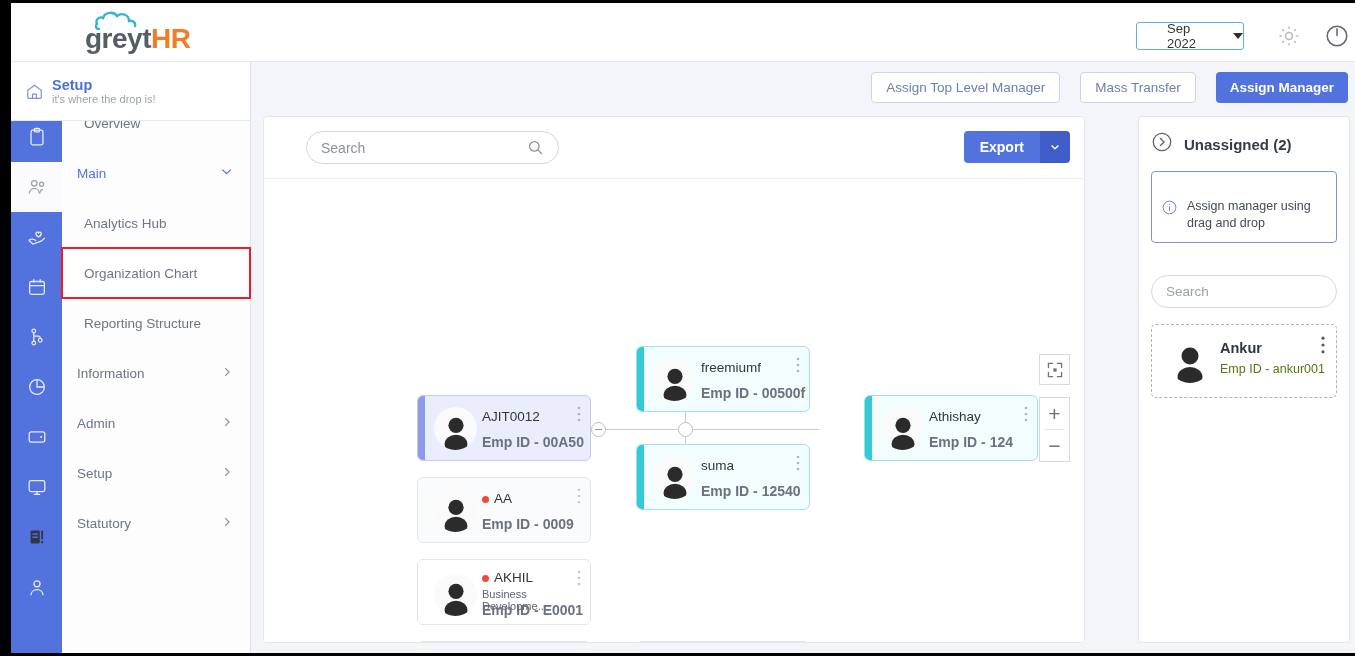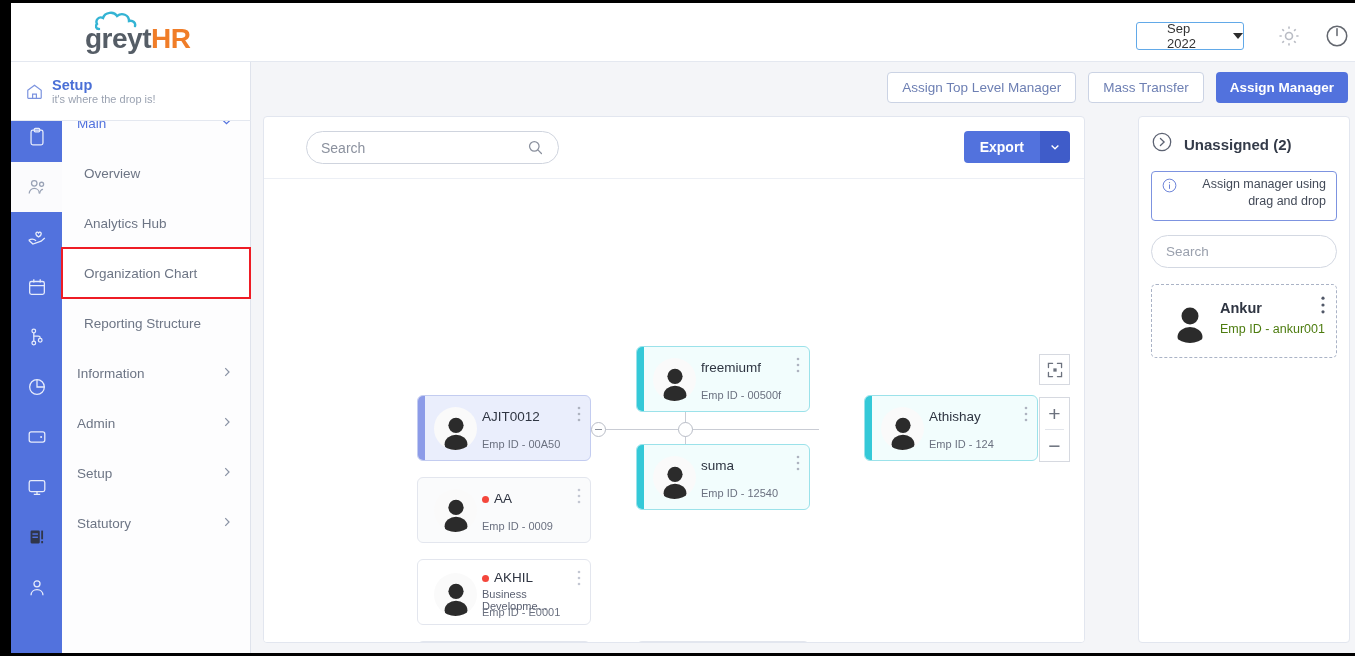--- a/index.html
+++ b/index.html
@@ -70,21 +70,21 @@
     position: absolute; left: 0; top: 59px; width: 240px; height: 59px;
     background: #fff; border-right: 1px solid #dfe3ec; border-bottom: 1px solid #e4e8f0;
     display: flex; align-items: center; padding-left: 14px; gap: 8px; z-index: 4;
   }
   .home-text .h1 { font-size: 14.5px; font-weight: 700; color: #4a6fd6; line-height: 1.15; }
   .home-text .h2 { font-size: 11px; color: #9aa2b1; }
 
   
   .main { position: absolute; left: 240px; top: 59px; right: 0; bottom: 0; background: #f4f5f8; }
 
-  .action-row { position: absolute; right: 12px; top: 10px; display: flex; gap: 12px; }
+  .action-row { position: absolute; right: 12px; top: 10px; display: flex; gap: 20px; }
   .btn {
     height: 31px; border-radius: 4px; display: flex; align-items: center; justify-content: center;
     font-size: 13.5px; padding: 0 14px; cursor: pointer; white-space: nowrap;
   }
   .btn.outline { border: 1px solid #cbd3e4; background: #fff; color: #6d7fb3; }
   .btn.primary { background: #5272dd; color: #fff; font-weight: 700; }
 
   .board {
     position: absolute; left: 12px; top: 54px; right: 275px; bottom: 10px;
     background: #fff; border: 1px solid #e2e6ef; border-radius: 4px; overflow: hidden;
@@ -115,21 +115,21 @@
     position: absolute; width: 174px; height: 66px; border-radius: 6px;
     background: #fff; border: 1px solid #e3e6ee; overflow: hidden; cursor: pointer;
   }
   .node .accent { position: absolute; left: 0; top: 0; bottom: 0; width: 7px; }
   .node .av {
     position: absolute; left: 16px; top: 11px; width: 43px; height: 43px; border-radius: 50%;
     background: #fafafa; display: flex; align-items: flex-end; justify-content: center; overflow: hidden;
   }
   .node .nm { position: absolute; left: 64px; top: 13px; font-size: 13.5px; color: #2f3542; }
   .node .role { position: absolute; left: 64px; top: 30px; font-size: 11px; color: #5b6172; }
-  .node .eid { position: absolute; left: 64px; bottom: 10px; font-size: 11px; color: #6b7180; }
+  .node .eid { position: absolute; left: 64px; bottom: 10px; font-size: 14px; color: #6b7180; font-weight: bold; }
   .node .eid.low { bottom: 6px; }
   .node .kebab { position: absolute; right: 9px; top: 10px; }
   .dot-red { display: inline-block; width: 7px; height: 7px; border-radius: 50%;
              background: #f4473c; margin-right: 5px; vertical-align: middle; }
   .node.sel { background: #eaeefc; border-color: #c3ccf0; }
   .node.sel .accent { background: #8c9be8; }
   .node.teal { background: #f2fdfd; border-color: #9be2ea; }
   .node.teal .accent { background: #34c9d8; }
 
   .conn { position: absolute; background: #c9ccd4; }
@@ -146,22 +146,22 @@
   .zstack .sep { height: 1px; background: #e2e5eb; margin: 0 5px; }
 
   
   .rpanel {
     position: absolute; right: 10px; top: 54px; width: 212px; bottom: 10px;
     background: #fff; border: 1px solid #e2e6ef; border-radius: 4px; padding: 14px 12px;
   }
   .rp-head { display: flex; align-items: center; gap: 11px; margin-bottom: 14px; }
   .rp-title { font-size: 15px; font-weight: 700; color: #343b49; }
   .rp-note {
-    border: 1px solid #7d93e0; border-radius: 4px; padding: 4px 10px 10px 9px;
-    display: flex; gap: 9px; font-size: 12.5px; color: #434a58; line-height: 1.35; margin-bottom: 14px; text-align: right;
+    border: 1px solid #7d93e0; border-radius: 4px; padding: 26px 10px 10px 9px;
+    display: flex; gap: 9px; font-size: 12.5px; color: #434a58; line-height: 1.35; margin-bottom: 32px;
   }
   .rp-search {
     height: 33px; border: 1px solid #d3d8e2; border-radius: 17px; display: flex;
     align-items: center; padding: 0 14px; margin-bottom: 16px;
   }
   .rp-search input { border: 0; outline: 0; flex: 1; font-size: 13.5px; color: #343b49;
                      font-family: "Liberation Sans", sans-serif; background: transparent; }
   .rp-search input::placeholder { color: #9aa0ad; }
   .ucard {
     border: 1px dashed #aab3c6; border-radius: 5px; height: 74px; position: relative;
@@ -289,30 +289,30 @@
       <svg viewBox="0 0 24 24" width="22" height="22" fill="none" stroke="#e7ecfb" stroke-width="1.4">
         <circle cx="12" cy="8.5" r="3.3"></circle>
           <path d="M5.5 21c0-3.7 2.9-6.2 6.5-6.2s6.5 2.5 6.5 6.2"></path>
       </svg>
     </div>
   </div>
 
   <div class="menu">
     <div class="menu-title">EMPLOYEE</div>
 
+    <div class="menu-row sub">
+      <span>Overview</span>
+    </div>
     <div class="menu-row group">
       <span>Main</span>
       <span class="chev">
         <svg viewBox="0 0 16 16" width="15" height="15" fill="none" stroke="#5272dd" stroke-width="1.4">
             <path d="M3.5 6l4.5 4.3L12.5 6"></path>
           </svg>
       </span>
-    </div>
-    <div class="menu-row sub">
-      <span>Overview</span>
     </div>
     <div class="menu-row sub">
       <span>Analytics Hub</span>
     </div>
     <div class="menu-row sub highlight">
       <span>Organization Chart</span>
     </div>
     <div class="menu-row sub">
       <span>Reporting Structure</span>
     </div>

